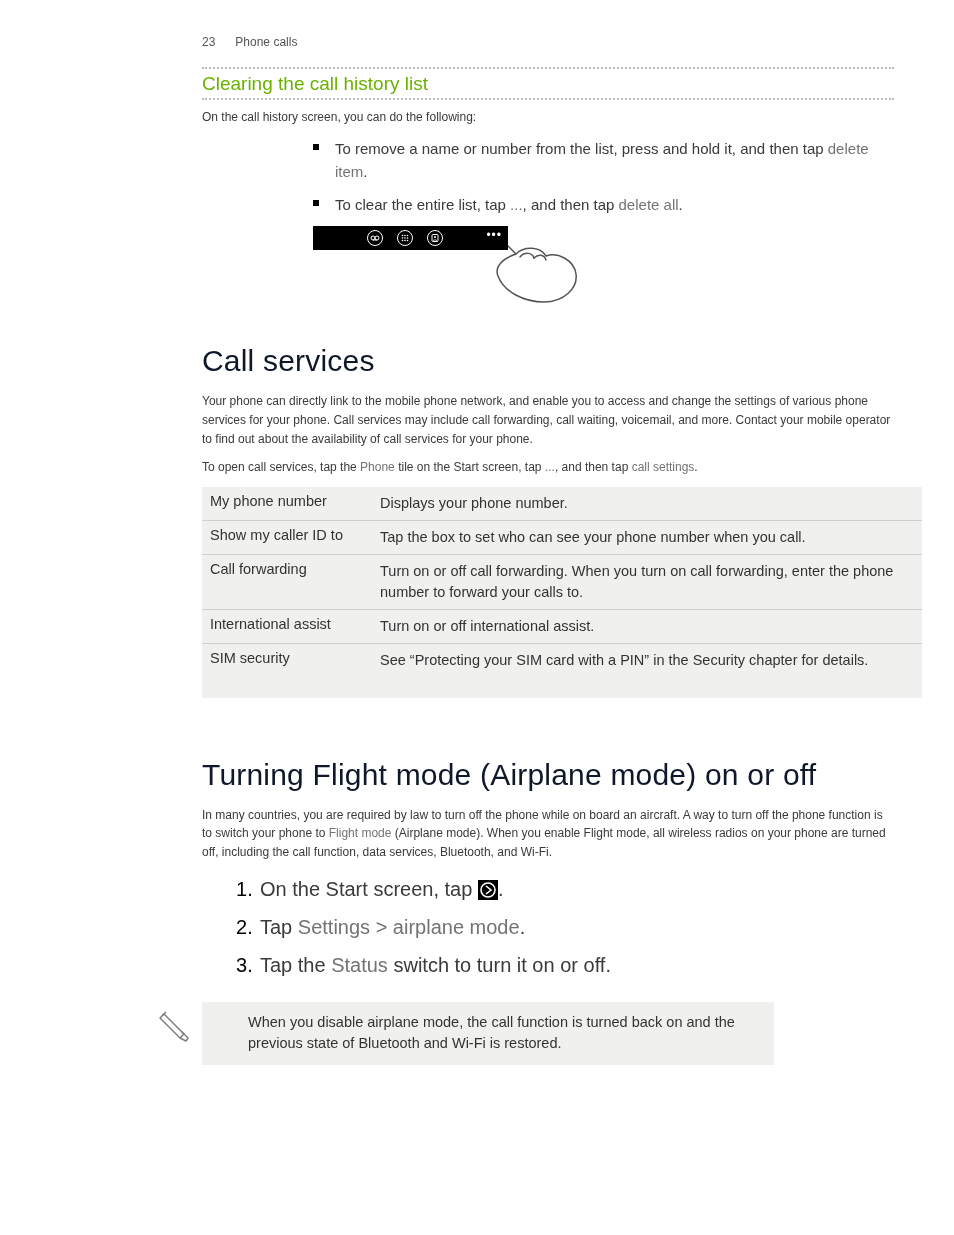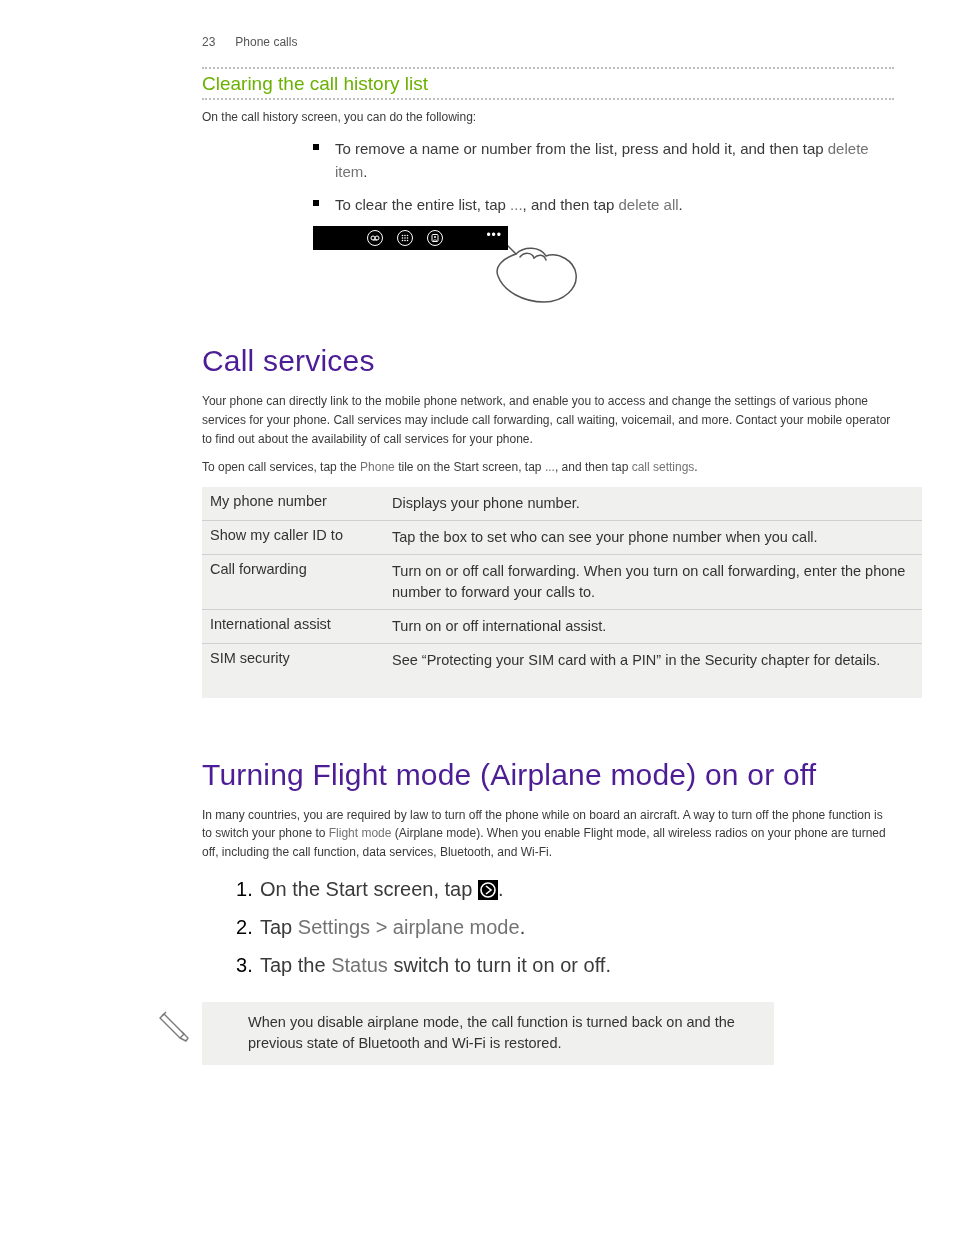--- a/index.html
+++ b/index.html
@@ -15,23 +15,23 @@
   .bullets { list-style: none; margin-left: 225px; margin-top: 4px; margin-bottom: 10px; }
   .bullets li { position: relative; padding-left: 22px; font-size: 15px; line-height: 1.55; color: #3a3a3a; margin-bottom: 10px; }
   .bullets li .sq { position: absolute; left: 0; top: 7px; width: 6px; height: 6px; background: #000; }
   .bold { color: #737373; font-weight: 500; }
   .illus-wrap { margin-left: 225px; margin-bottom: 20px; }
   .illus-bar { width: 195px; height: 24px; background: #000; display: inline-flex; align-items: center; padding-left: 54px; gap: 14px; position: relative; vertical-align: top;}
   .illus-bar .circ { width: 16px; height: 16px; border: 1.5px solid #fff; border-radius: 50%; display:flex; align-items:center; justify-content:center;}
   .illus-bar .circ svg { width:10px; height:10px;}
   .illus-bar .dots { position:absolute; right:6px; top:2px; color:#fff; font-size:12px; letter-spacing:1px;}
   .hand-svg { display:inline-block; vertical-align: top; margin-left:-28px; margin-top:6px;}
-  .h2 { color: #4c1d95; font-size: 30px; font-weight: 400; margin: 30px 0 14px 0; padding-left: 114px; letter-spacing: 0.2px;}
+  .h2 { color: #0f172a; font-size: 30px; font-weight: 400; margin: 30px 0 14px 0; padding-left: 114px; letter-spacing: 0.2px;}
   .table-wrap { margin: 10px 0 0 114px; width: 720px; }
-  .trow { display:flex; border-bottom: 1px solid #d0d0d0; background:#f0f0ee;gap:12px; }
+  .trow { display:flex; border-bottom: 1px solid #d0d0d0; background:#f0f0ee; }
   .trow:nth-child(odd){ background:#f0f0ee;}
   .trow .c1 { width: 170px; padding: 6px 8px; font-size: 14.5px; color:#333;}
   .trow .c2 { flex:1; padding: 6px 8px; font-size: 14.5px; color:#333; line-height:1.45;}
   .ol { list-style: none; counter-reset: step; margin-left: 148px; margin-top:4px;}
   .ol li { counter-increment: step; position: relative; padding-left: 24px; font-size:20px; line-height:1.7; color:#3a3a3a; margin-bottom:4px;}
   .ol li::before { content: counter(step) "."; position:absolute; left:0; top:0; font-weight:500; color:#000;}
   .arrow-tile { display:inline-block; width:20px; height:20px; background:#000; vertical-align:-4px; position:relative;}
   .arrow-tile svg{ position:absolute; top:1px; left:1px;}
   .note-box { margin: 20px 0 0 114px; width: 572px; background:#f0f0ee; padding: 10px 14px 10px 46px; position:relative; font-size:14.5px; line-height:1.5; color:#333;}
   .note-box .pencil { position:absolute; left:-44px; top: 6px;}

